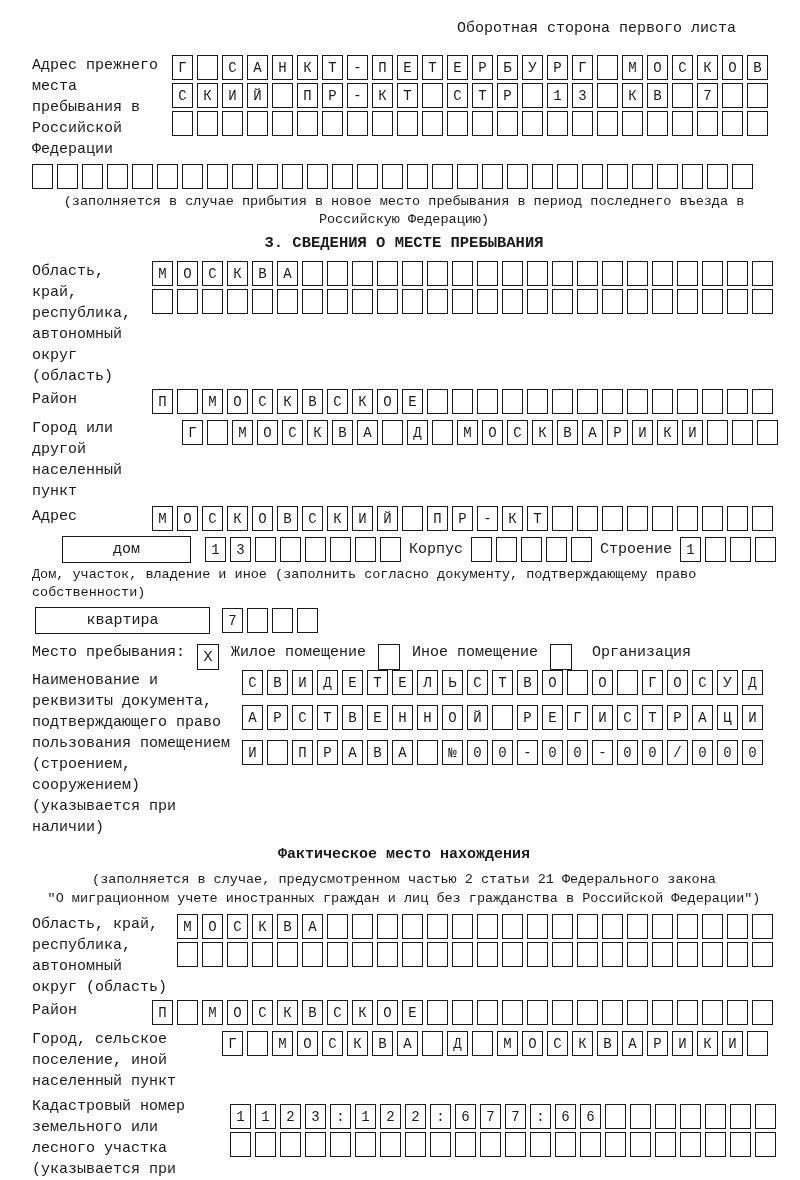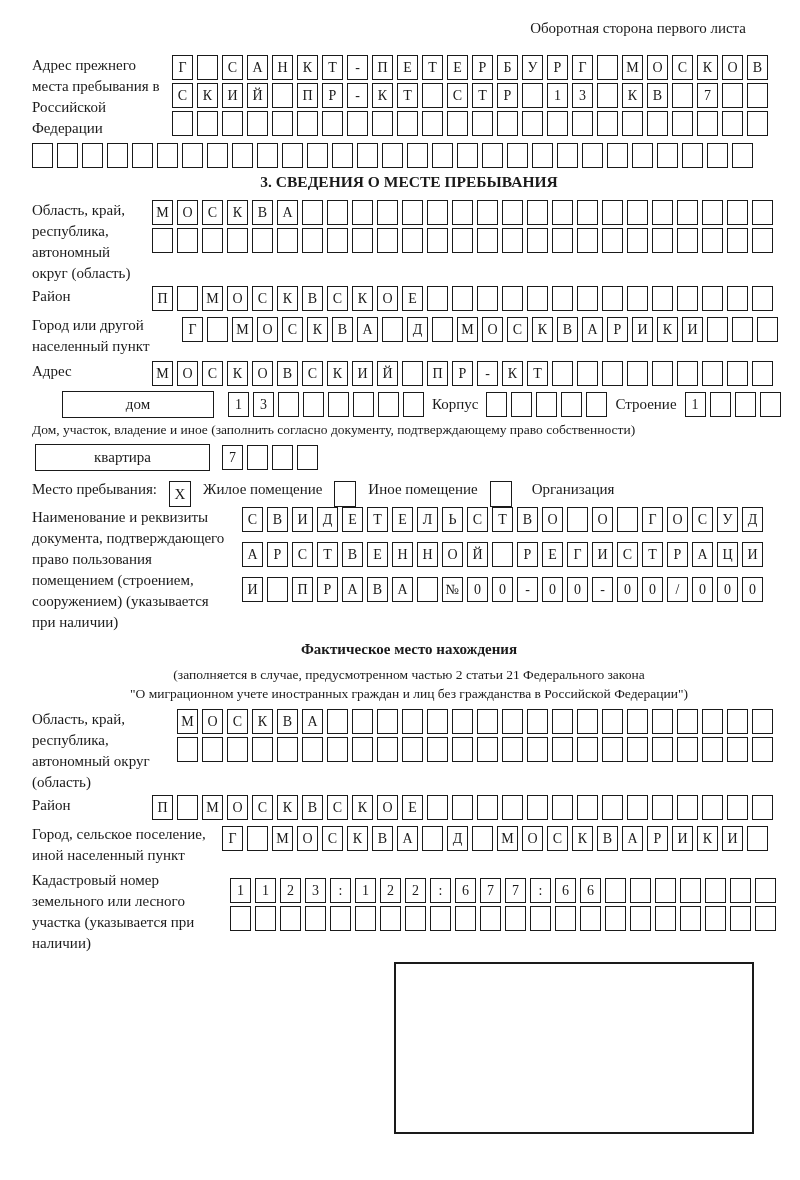--- a/index.html
+++ b/index.html
@@ -1,20 +1,20 @@
 <!DOCTYPE html>
 <html><head>
 <meta charset="utf-8">
 <style>
   html,body { margin:0; padding:0; background:#ffffff; }
   .page {
     width:800px; height:1180px; box-sizing:border-box;
-    padding:20px 14px 0 32px; overflow:hidden;
+    padding:20px 24px 0 32px; overflow:hidden;
     background:#fff; color:#1a1a1a;
-    font-family:Liberation Serif, serif;
+    font-family:Liberation Mono, monospace;
     font-size:15px; position:relative;
   }
   .top-note { text-align:right; padding-right:40px; font-size:15px; margin-bottom:18px; }
 
   .block { display:flex; align-items:flex-start; margin-bottom:4px; }
   .label { line-height:21px; flex:0 0 auto; padding-right:6px; box-sizing:border-box; }
   .lw140 { width:140px; } .lw120 { width:120px; } .lw150 { width:150px; }
   .lw210 { width:210px; } .lw145 { width:145px; } .lw190 { width:190px; } .lw198 { width:198px; }
 
   .cells-col { display:flex; flex-direction:column; gap:3px; }
@@ -171,20 +171,21 @@
       <span class="cell"></span>
       <span class="cell"></span>
       <span class="cell"></span>
       <span class="cell"></span>
       <span class="cell"></span>
       <span class="cell"></span>
       <span class="cell"></span>
       <span class="cell"></span>
       <span class="cell"></span>
     </div>
+  <div class="note center" style="margin-top:4px; margin-bottom:3px;">(заполняется в случае прибытия в новое место пребывания в период последнего въезда в Российскую Федерацию)</div>
 
   <div class="section-title">3. СВЕДЕНИЯ О МЕСТЕ ПРЕБЫВАНИЯ</div>
 
   <div class="block" style="margin-bottom:2px;">
     <div class="label lw120">Область, край, республика, автономный округ (область)</div>
     <div class="cells-col">
       <div class="cells-row">
           <span class="cell">М</span>
           <span class="cell">О</span>
           <span class="cell">С</span>

